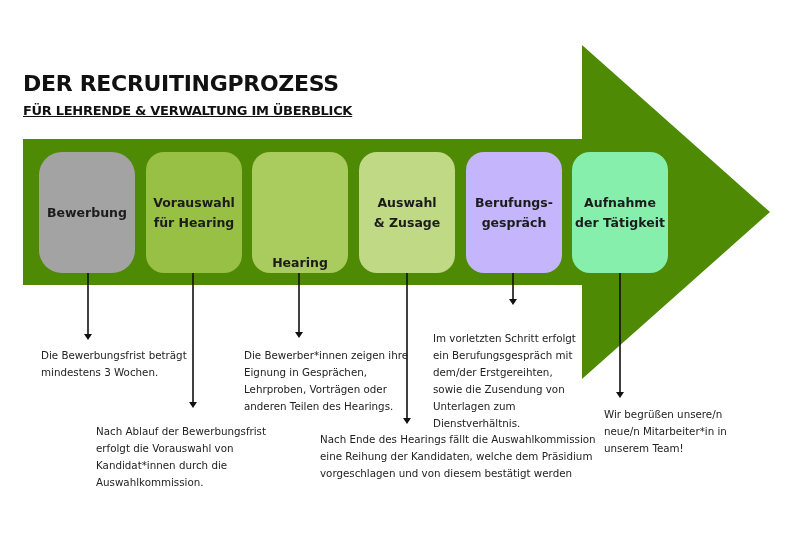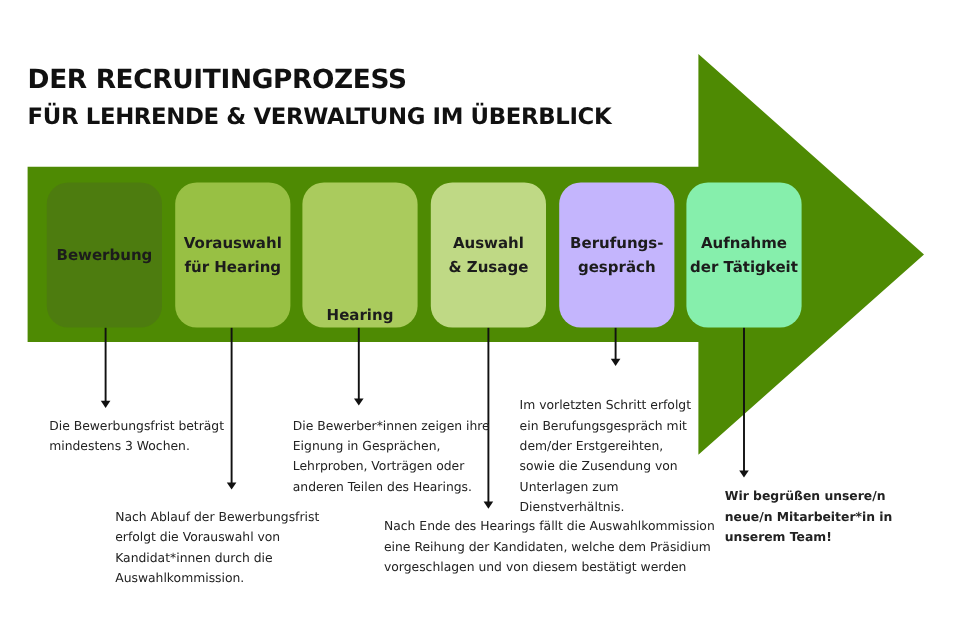--- a/index.html
+++ b/index.html
@@ -1,19 +1,19 @@
 <!DOCTYPE html>
 <html><head>
 <meta charset="utf-8">
 <style>
   html, body { margin:0; padding:0; background:#ffffff; }
   body { width:800px; height:533px; position:relative; overflow:hidden; font-family:"DejaVu Sans", "Liberation Sans", sans-serif; color:#1a1a1a; }
-  .title { position:absolute; left:23px; font-weight:bold; color:#111; white-space:nowrap; letter-spacing:-0.3px; }
+  .title { position:absolute; left:23px; font-weight:bold; color:#111; white-space:nowrap; letter-spacing:-0.3px;margin-top:17px; }
   #t1 { top:54px; font-size:22px; }
-  #t2 { top:86px; font-size:19px; }
+  #t2 { top:86px; font-size:13px;text-decoration:underline; }
   svg.bg { position:absolute; left:0; top:0; }
   .box { position:absolute; top:152px; width:96px; height:121px; border-radius:18px; display:flex; align-items:center; justify-content:center; text-align:center; font-weight:bold; font-size:12.5px; line-height:20px; color:#1c1c1c; }
   .box span { white-space:pre-line; }
   .desc { position:absolute; font-size:10.3px; line-height:17px; color:#222; white-space:pre-line; }
 </style>
 </head>
 <body>
 
 <div id="t1" class="title">DER RECRUITINGPROZESS</div>
 <div id="t2" class="title">FÜR LEHRENDE &amp; VERWALTUNG IM ÜBERBLICK</div>
@@ -29,21 +29,21 @@
       <polygon points="295,332 303,332 299,338" stroke="none"></polygon>
       <line x1="407" y1="273" x2="407" y2="420"></line>
       <polygon points="403,418 411,418 407,424" stroke="none"></polygon>
       <line x1="513" y1="273" x2="513" y2="301"></line>
       <polygon points="509,299 517,299 513,305" stroke="none"></polygon>
       <line x1="620" y1="273" x2="620" y2="394"></line>
       <polygon points="616,392 624,392 620,398" stroke="none"></polygon>
     </g>
 </svg>
 
-<div class="box" id="box0" style="left: 39px; background: #4d7c0f;">
+<div class="box" id="box0" style="left: 39px; background: #a3a3a3; border-radius: 23px;">
     <span>Bewerbung</span>
   </div>
 <div class="box" id="box1" style="left: 146px; background: rgb(152, 192, 68);">
     <span>Vorauswahl
 für Hearing</span>
   </div>
 <div class="box" id="box2" style="left: 252px; background: rgb(170, 203, 93); align-items: flex-end;">
     <span>Hearing</span>
   </div>
 <div class="box" id="box3" style="left: 359px; background: rgb(191, 217, 133);">
@@ -71,15 +71,15 @@
 anderen Teilen des Hearings.</div>
 <div class="desc" style="left:303px; top:431px;margin-left:17px;">Nach Ende des Hearings fällt die Auswahlkommission
 eine Reihung der Kandidaten, welche dem Präsidium
 vorgeschlagen und von diesem bestätigt werden</div>
 <div class="desc" style="left:433px; top:314px;margin-top:16px;">Im vorletzten Schritt erfolgt
 ein Berufungsgespräch mit
 dem/der Erstgereihten,
 sowie die Zusendung von
 Unterlagen zum
 Dienstverhältnis.</div>
-<div class="desc" style="left:604px; top:406px;font-weight:bold;">Wir begrüßen unsere/n
+<div class="desc" style="left:604px; top:406px;">Wir begrüßen unsere/n
 neue/n Mitarbeiter*in in
 unserem Team!</div>
 
 </body></html>

